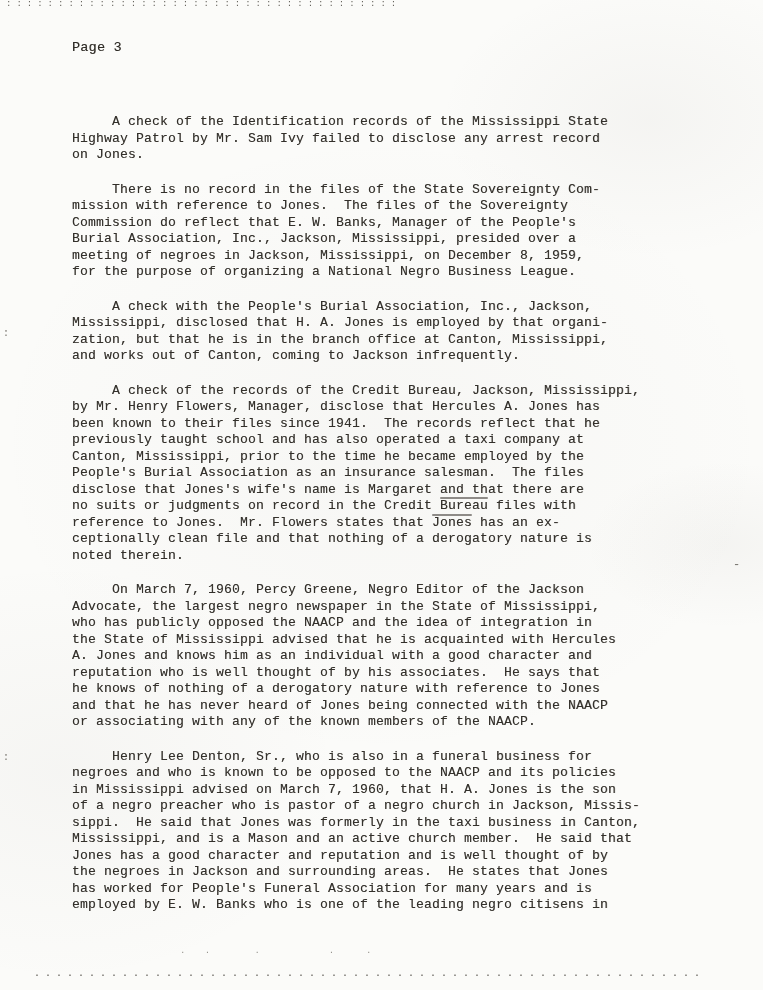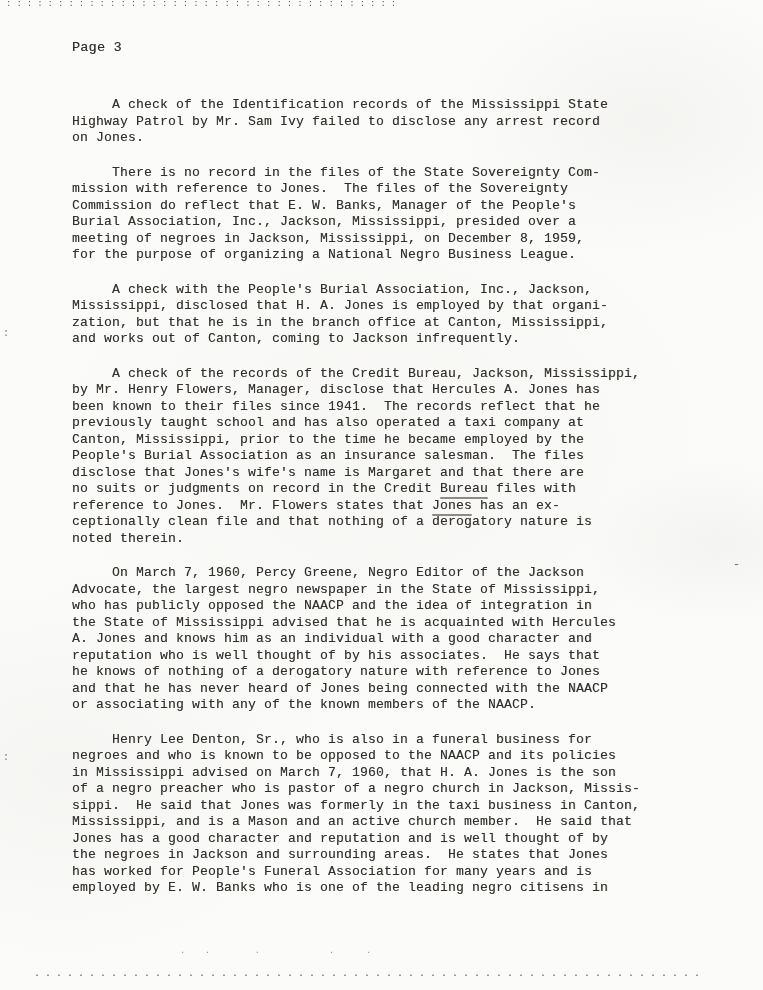--- a/index.html
+++ b/index.html
@@ -46,21 +46,21 @@
     position: absolute;
     left: 72px;
     top: 97px;
     width: 641px;
   }
   .para {
     white-space: pre-wrap;
     font-size: 13px;
     line-height: 16.5px;
     letter-spacing: 0.2px;
-    margin: 0 0 18px 0;
+    margin: 17px 0 18px 0;
     color: #33302b;
     text-shadow: 0.3px 0.3px 0.6px rgba(50,46,40,0.45);
   }
   .ink-smudge {
     position: absolute;
     height: 2px;
     background: rgba(55,50,44,0.55);
     border-radius: 1px;
   }
   .smudge-1 { left: 440px; top: 497px; width: 48px; }

